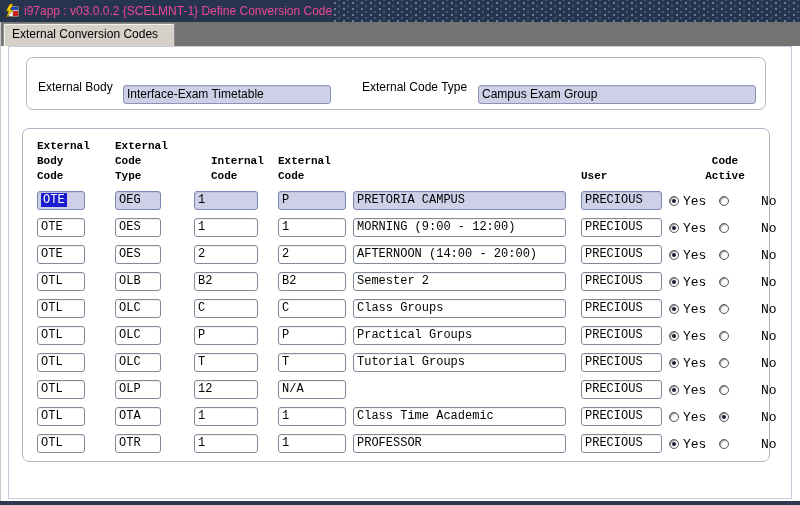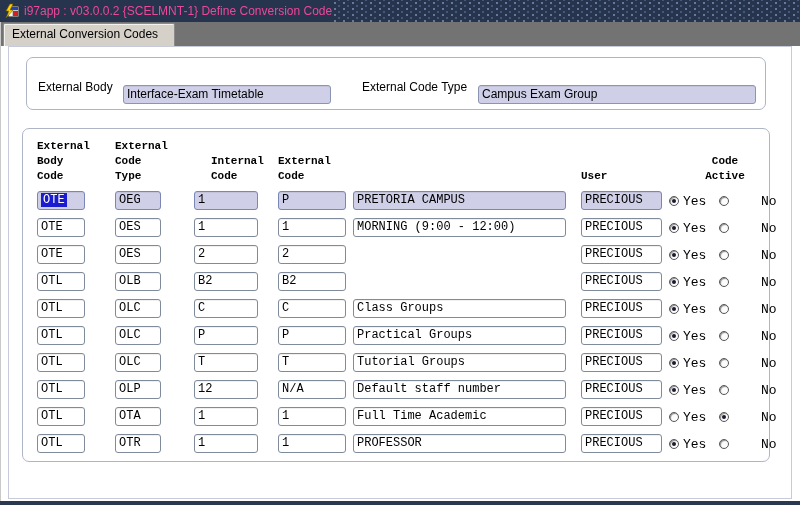--- a/index.html
+++ b/index.html
@@ -154,33 +154,35 @@
       <span class="rlabel yes">Yes</span>
       <span class="radio no"></span>
       <span class="rlabel no">No</span>
     </div>
   </div>
         <div class="row" style="top: 116px;">
     <div class="cell c1 field"><span class="val">OTE</span></div>
     <div class="cell c2 field"><span class="val">OES</span></div>
     <div class="cell c3 field"><span class="val">2</span></div>
     <div class="cell c4 field"><span class="val">2</span></div>
+    <div class="cell c5 field"><span class="val">AFTERNOON (14:00 - 20:00)</span></div>
     <div class="cell c6 field"><span class="val">PRECIOUS</span></div>
     <div class="radio-group">
       <span class="radio yes on"></span>
       <span class="rlabel yes">Yes</span>
       <span class="radio no"></span>
       <span class="rlabel no">No</span>
     </div>
   </div>
         <div class="row" style="top: 143px;">
     <div class="cell c1 field"><span class="val">OTL</span></div>
     <div class="cell c2 field"><span class="val">OLB</span></div>
     <div class="cell c3 field"><span class="val">B2</span></div>
     <div class="cell c4 field"><span class="val">B2</span></div>
+    <div class="cell c5 field"><span class="val">Semester 2</span></div>
     <div class="cell c6 field"><span class="val">PRECIOUS</span></div>
     <div class="radio-group">
       <span class="radio yes on"></span>
       <span class="rlabel yes">Yes</span>
       <span class="radio no"></span>
       <span class="rlabel no">No</span>
     </div>
   </div>
         <div class="row" style="top: 170px;">
     <div class="cell c1 field"><span class="val">OTL</span></div>
@@ -222,35 +224,34 @@
       <span class="rlabel yes">Yes</span>
       <span class="radio no"></span>
       <span class="rlabel no">No</span>
     </div>
   </div>
         <div class="row" style="top: 251px;">
     <div class="cell c1 field"><span class="val">OTL</span></div>
     <div class="cell c2 field"><span class="val">OLP</span></div>
     <div class="cell c3 field"><span class="val">12</span></div>
     <div class="cell c4 field"><span class="val">N/A</span></div>
-    <div class="cell c5 field"><span class="val">Default staff number</span></div>
     <div class="cell c6 field"><span class="val">PRECIOUS</span></div>
     <div class="radio-group">
       <span class="radio yes on"></span>
       <span class="rlabel yes">Yes</span>
       <span class="radio no"></span>
       <span class="rlabel no">No</span>
     </div>
   </div>
         <div class="row" style="top: 278px;">
     <div class="cell c1 field"><span class="val">OTL</span></div>
     <div class="cell c2 field"><span class="val">OTA</span></div>
     <div class="cell c3 field"><span class="val">1</span></div>
     <div class="cell c4 field"><span class="val">1</span></div>
-    <div class="cell c5 field"><span class="val">Full Time Academic</span></div>
+    <div class="cell c5 field"><span class="val">Class Time Academic</span></div>
     <div class="cell c6 field"><span class="val">PRECIOUS</span></div>
     <div class="radio-group">
       <span class="radio yes"></span>
       <span class="rlabel yes">Yes</span>
       <span class="radio no on"></span>
       <span class="rlabel no">No</span>
     </div>
   </div>
         <div class="row" style="top: 305px;">
     <div class="cell c1 field"><span class="val">OTL</span></div>

